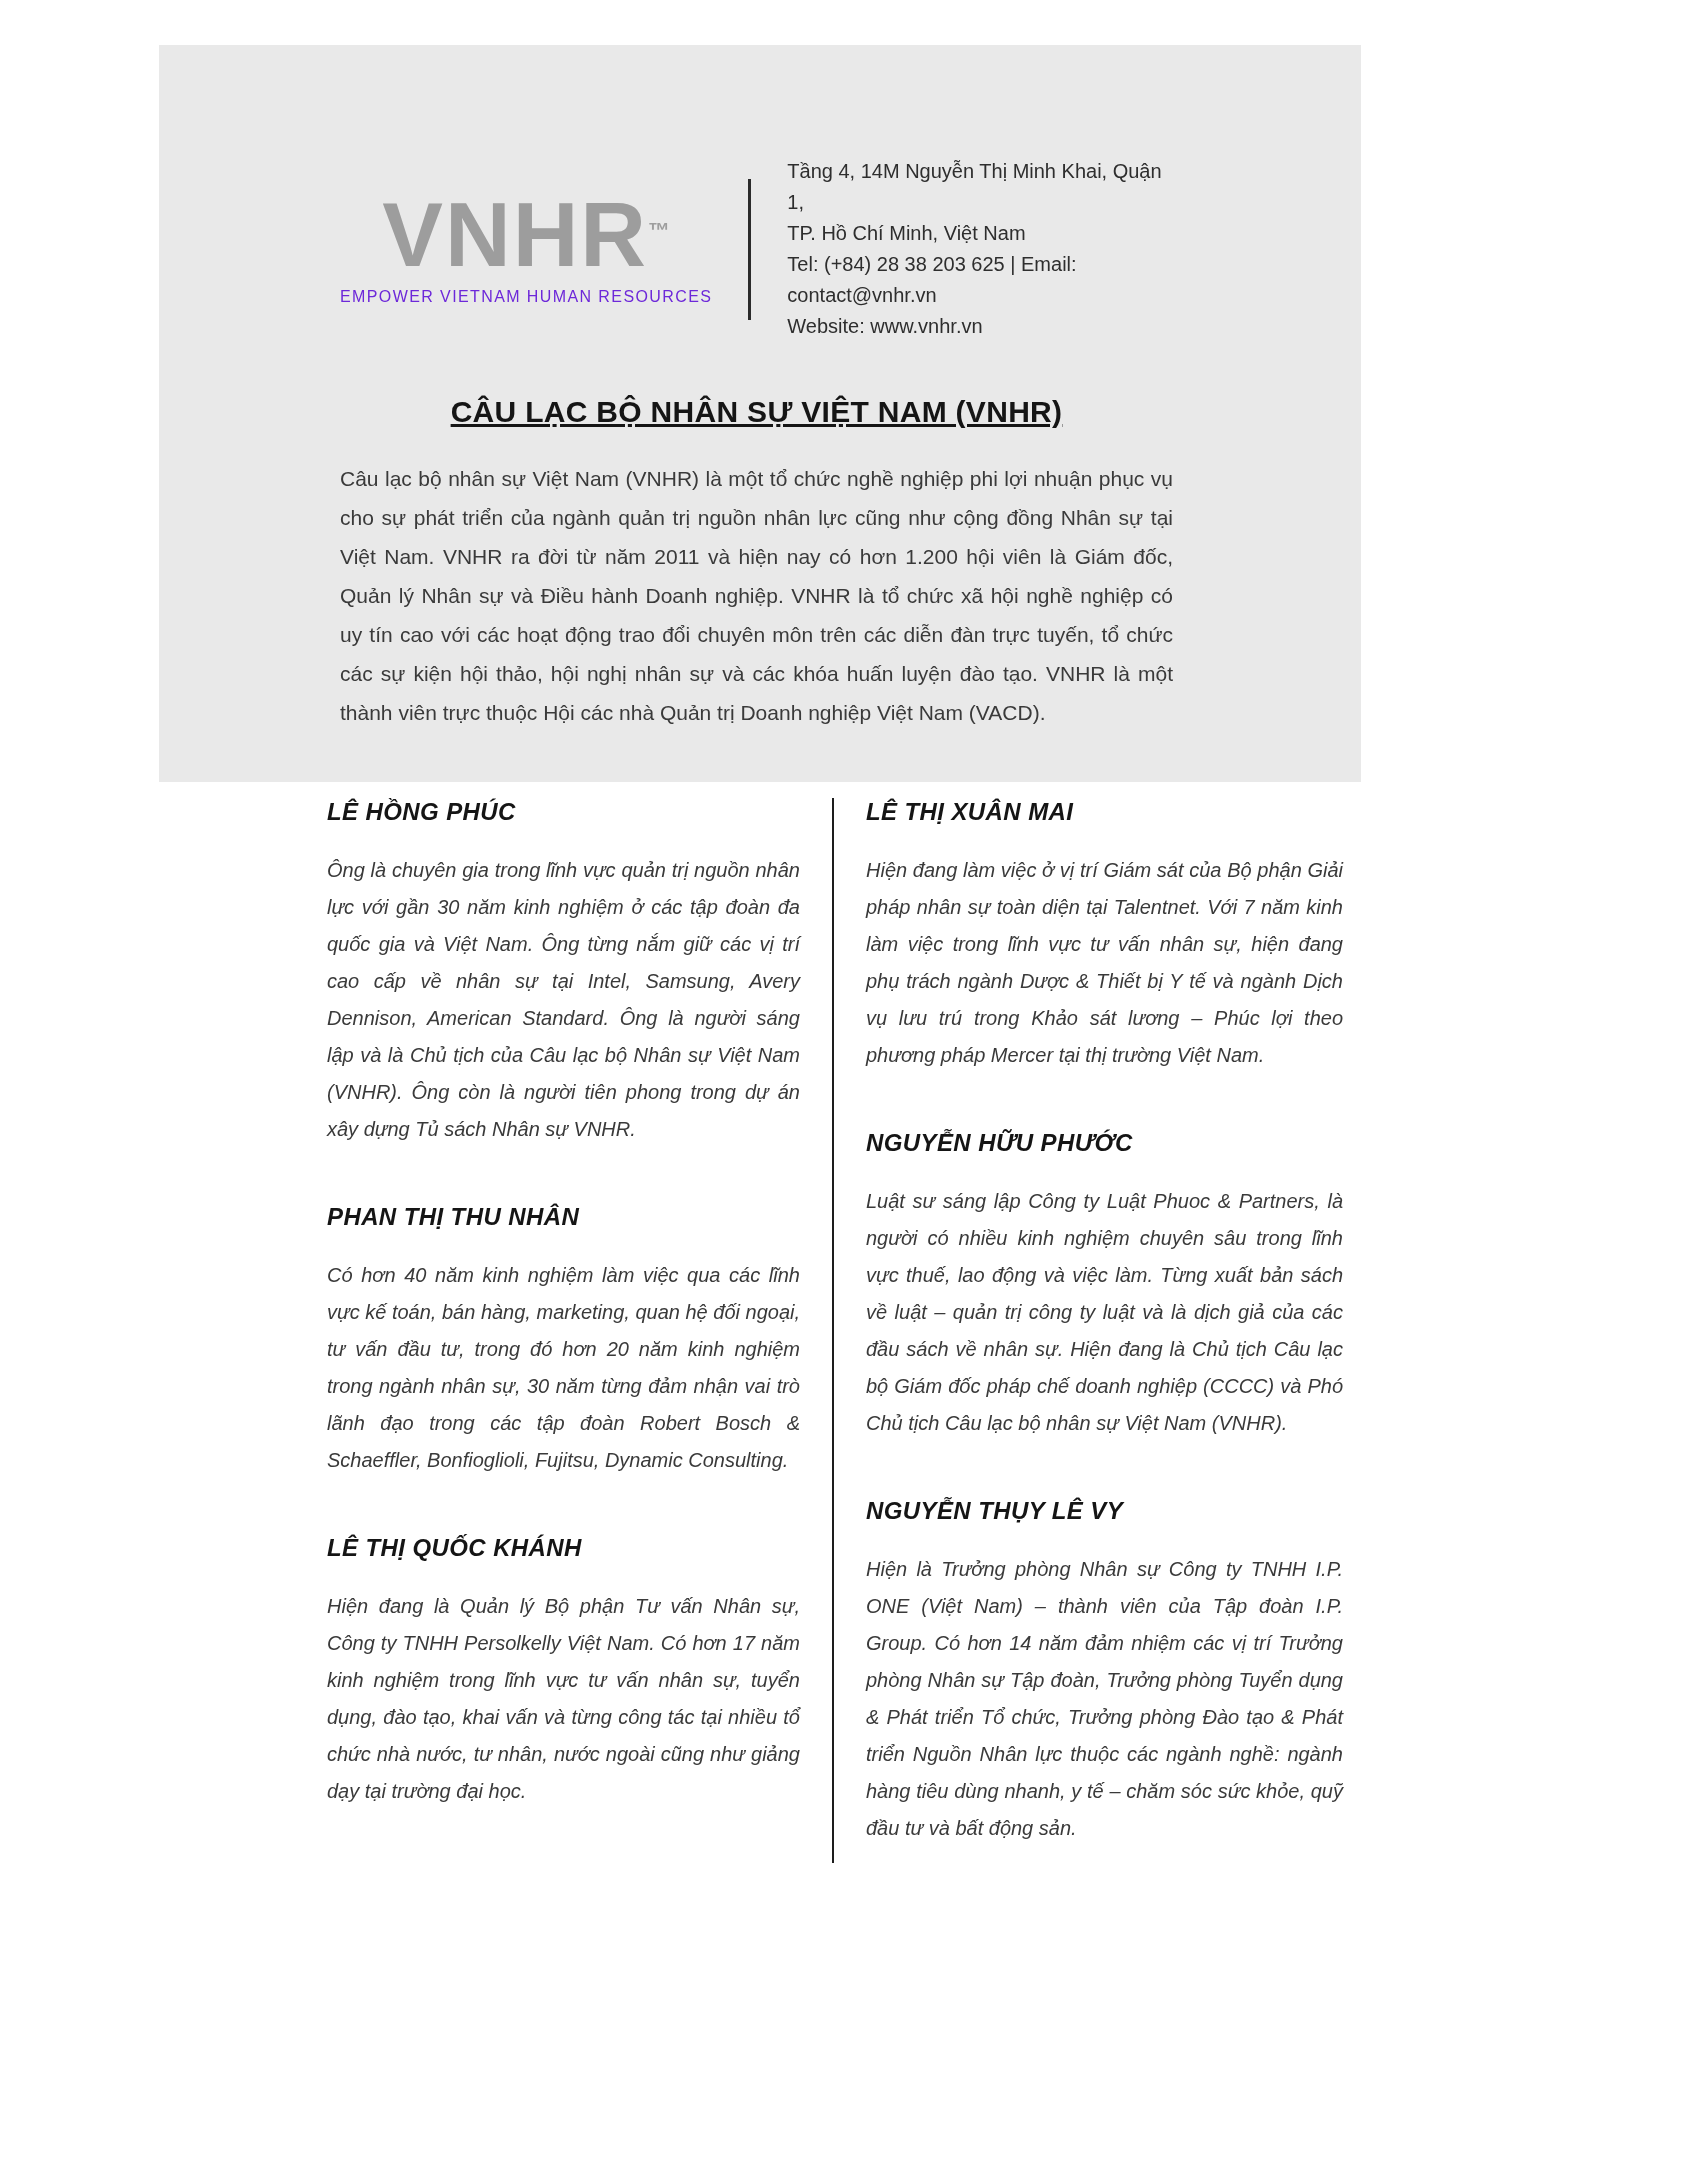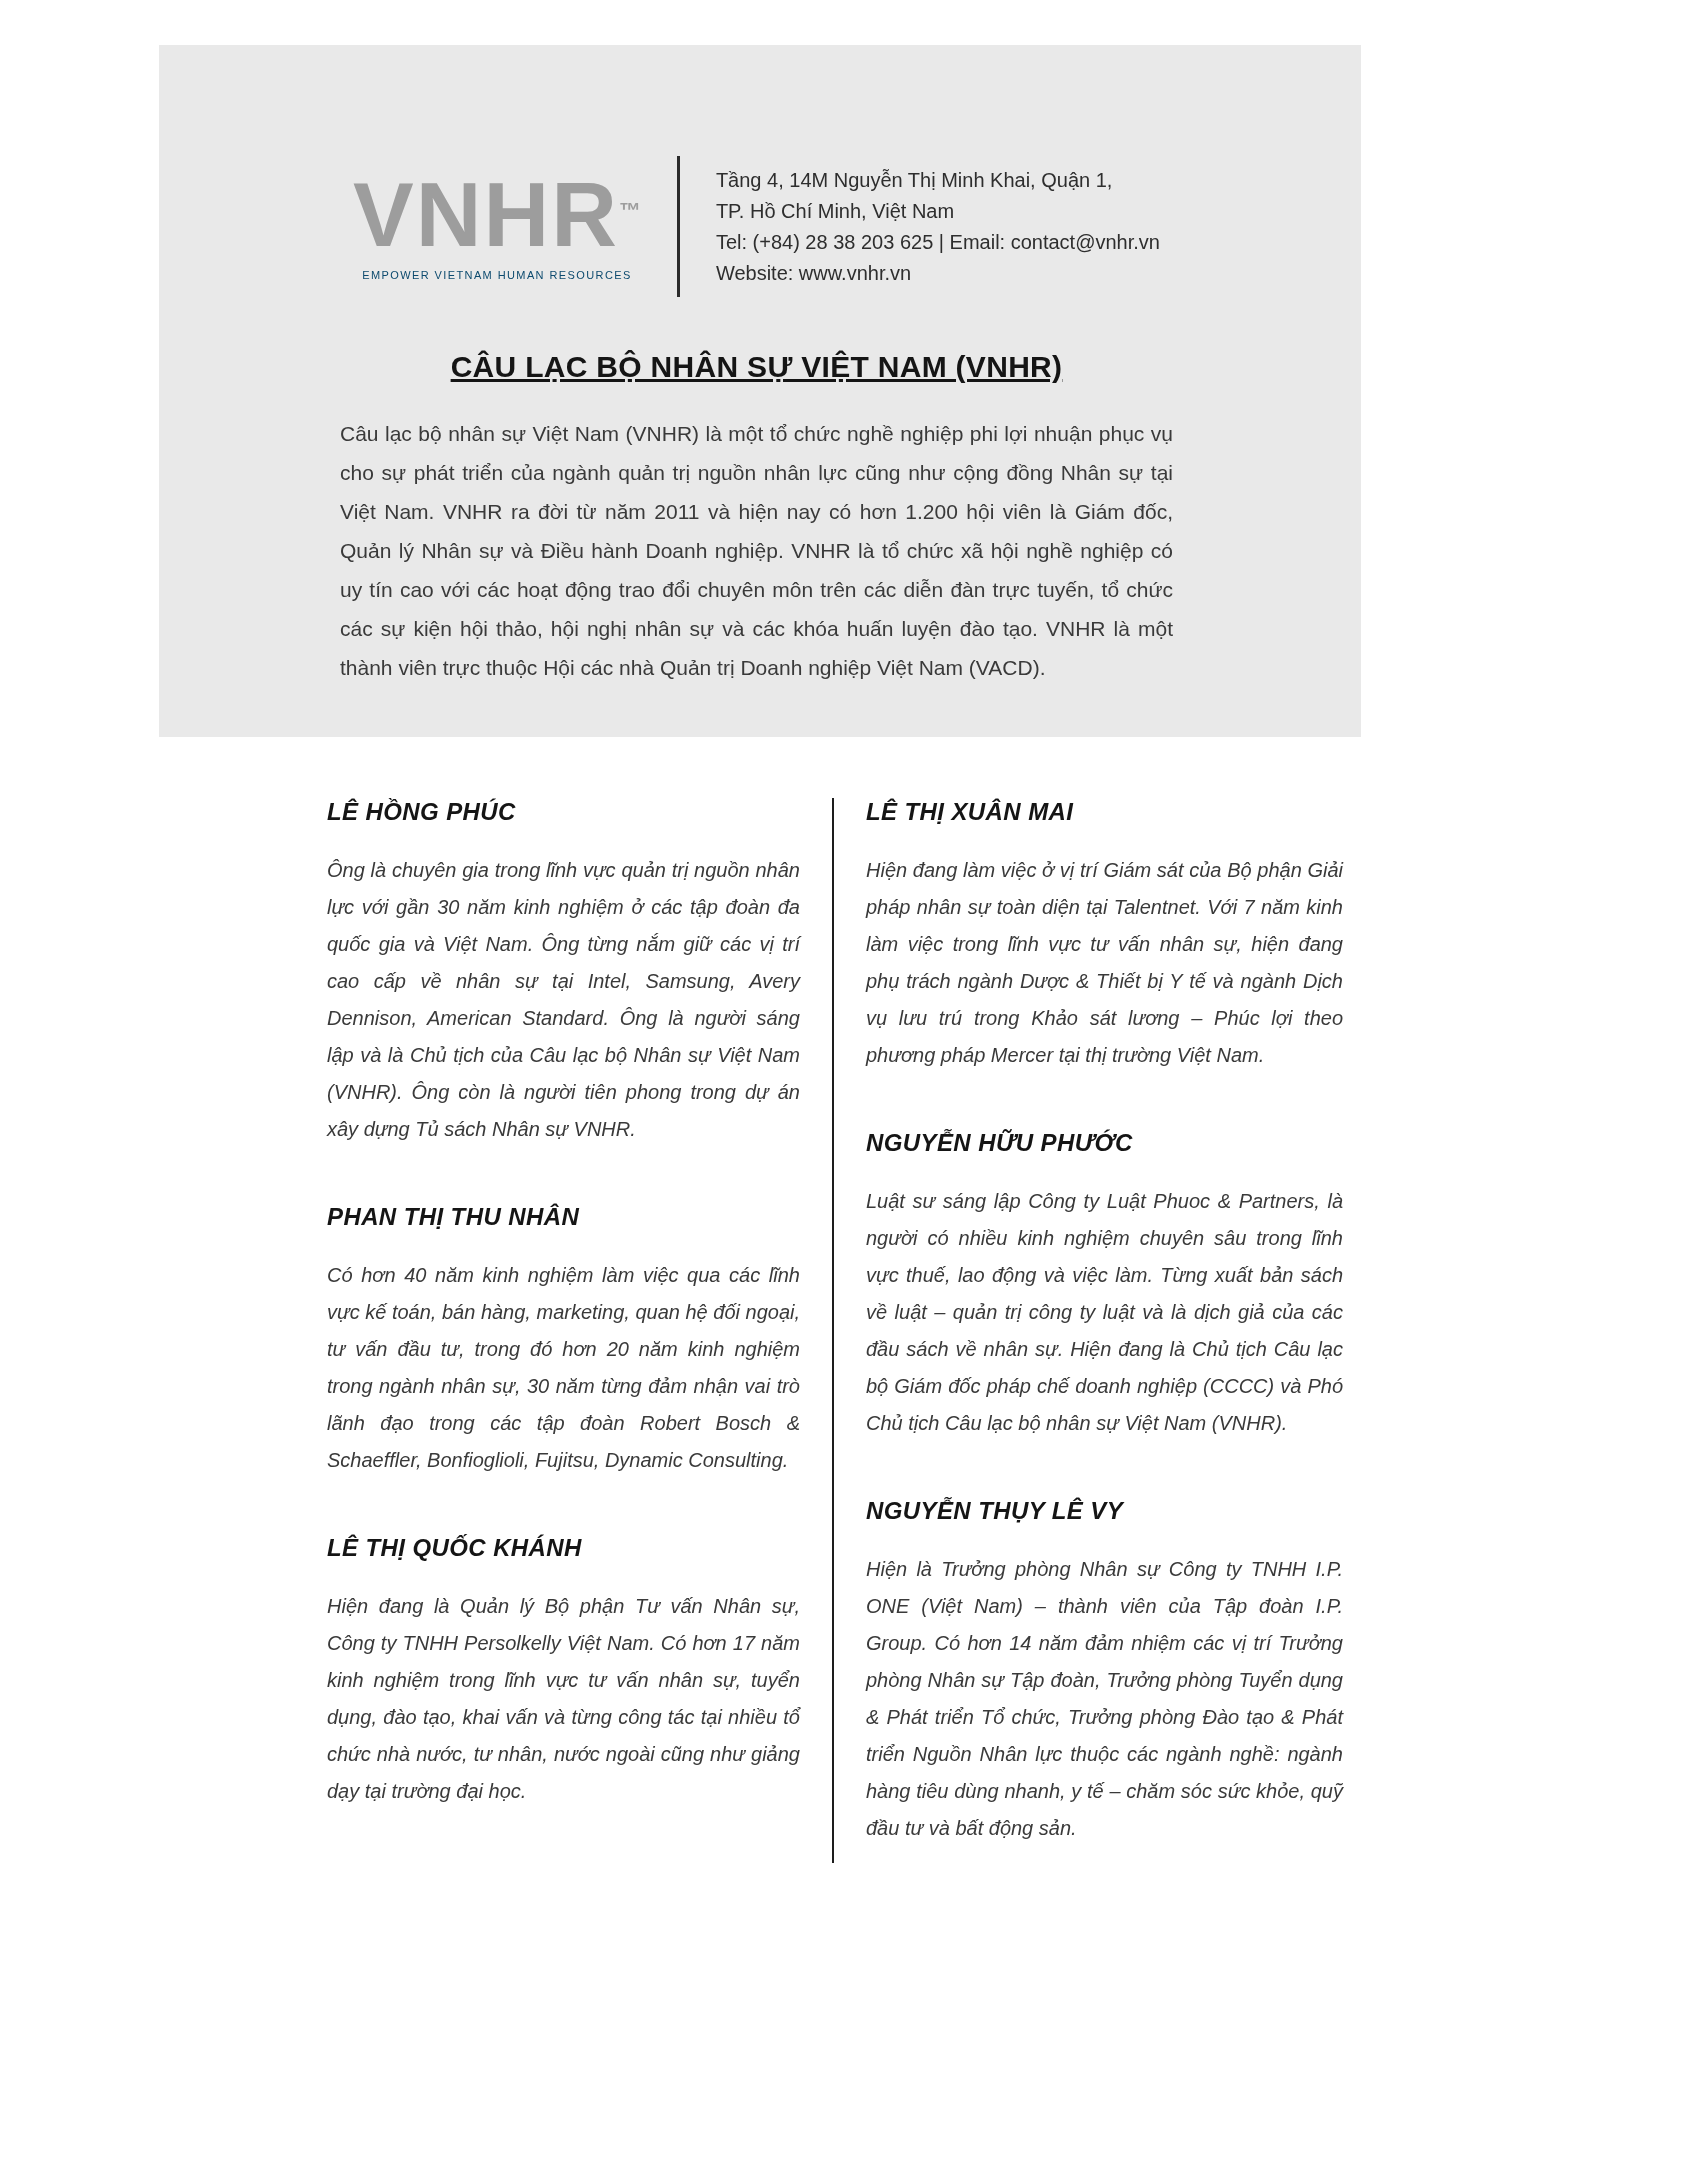--- a/index.html
+++ b/index.html
@@ -26,22 +26,22 @@
   .logo-block { text-align:center; }
   .logo-text {
     font-size:91px; font-weight:800; line-height:0.95;
     color:#9d9d9d; letter-spacing:2px; white-space:nowrap;
   }
   .logo-tm {
     font-size:22px; font-weight:700; color:#9d9d9d;
     vertical-align:28px; letter-spacing:0;
   }
   .logo-tagline {
-    margin-top:10px; font-size:11px; letter-spacing:1.4px;
-    color:#0c4a6e; white-space:nowrap;
+    margin-top:10px; font-size:16px; letter-spacing:1.4px;
+    color:#6d28d9; white-space:nowrap;
   }
   .logo-contact-divider {
     width:3px; height:141px; background:#2b2b2b; flex:0 0 auto;
   }
   .contact-info {
     font-size:20px; line-height:31px; color:#2e2e2e;
   }
   .page-title {
     margin-top:53px; text-align:center;
     font-size:30px; font-weight:700; letter-spacing:0.3px; color:#151515;text-decoration:underline;

